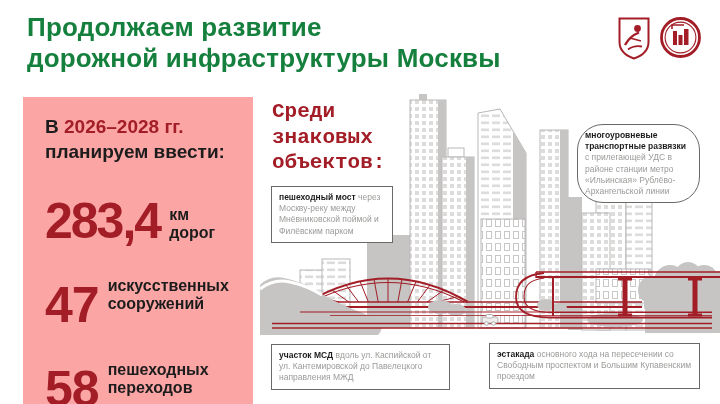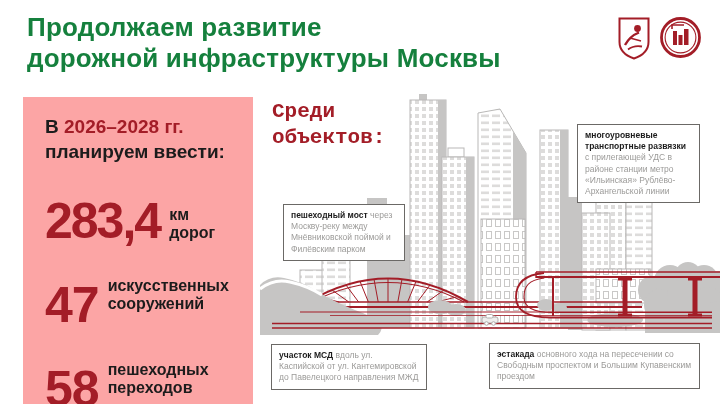--- a/index.html
+++ b/index.html
@@ -40,23 +40,23 @@
     font-size:21px;line-height:1.22;font-weight:bold;color:#a31d27;font-family:Liberation Mono, monospace;
   }
   .objects-heading span{display:block;}
   
   .callout{
     position:absolute;background:#ffffff;border:1px solid #6b6966;
     box-sizing:border-box;padding:5px 7px;z-index:3;
     font-size:8.5px;line-height:1.32;color:#9b9a98;
   }
   .callout b{color:#1c1c1c;}
-  .c1{left:271px;top:204px;width:122px;margin-left:12px;}
-  .c2{left:577px;top:124px;width:123px;}
-  .c3{left:271px;top:344px;width:156px;}
+  .c1{left:271px;top:186px;width:122px;}
+  .c2{left:577px;top:124px;width:123px;border-radius:26px;}
+  .c3{left:271px;top:344px;width:179px;}
   .c4{left:489px;top:343px;width:211px;}
   
   .art{position:absolute;left:260px;top:85px;width:460px;height:255px;z-index:1;}
 </style>
 </head>
 <body>
 
 <div class="title">
   <div>Продолжаем развитие</div>
   <div>дорожной инфраструктуры Москвы</div>
@@ -111,20 +111,21 @@
     <div class="num">58</div>
     <div class="lbl">
       <div>пешеходных</div>
       <div>переходов</div>
     </div>
   </div>
 </div>
 
 <div class="objects-heading">
   <span>Среди</span>
+  <span>знаковых</span>
   <span>объектов:</span>
 </div>
 
 <svg class="art" viewBox="0 0 460 255">
   <defs>
     <pattern id="wg" width="7" height="7" patternUnits="userSpaceOnUse">
       <rect width="7" height="7" fill="#ffffff"></rect>
       <rect x="1" y="1" width="4" height="4" fill="#dddcdb"></rect>
     </pattern>
     <pattern id="wh" width="11" height="7" patternUnits="userSpaceOnUse">

